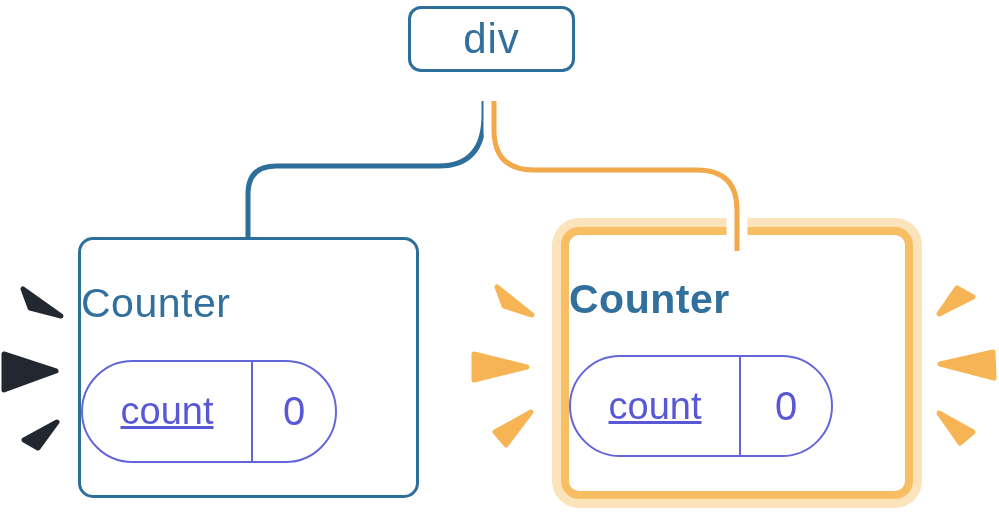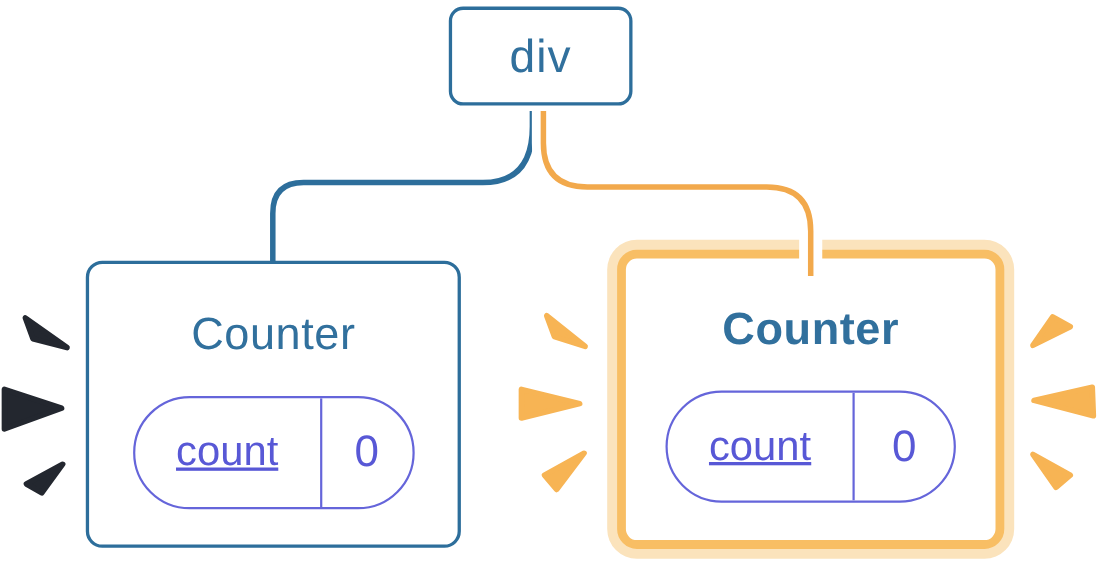--- a/index.html
+++ b/index.html
@@ -6,37 +6,37 @@
   html,body { width:999px; height:515px; }
   body {
     position:relative;
     background:#ffffff;
     font-family:"Liberation Sans", sans-serif;
     overflow:hidden;
   }
 
   
   .node-div {
-    position:absolute; left:408px; top:6px; width:167px; height:90px;
+    position:absolute; left:408px; top:6px; width:167px; height:66px;
     background:#fff; border:3px solid #2D6E9B; border-radius:13px;
     display:flex; align-items:center; justify-content:center;
     font-size:42px; letter-spacing:1px; color:#31709D; font-weight:500;
     z-index:2;
   }
 
   
   svg.overlay {
     position:absolute; left:0; top:0; width:999px; height:515px;
     z-index:6; pointer-events:none;
   }
 
   
   .card {
     position:absolute; background:#fff;
-    display:flex; flex-direction:column; align-items:center;
+    display:flex; flex-direction:column; 
     z-index:3;
   }
   .card-left {
     left:78px; top:237px; width:341px; height:261px;
     border:3px solid #2D6E9B; border-radius:15px;
     padding-top:41px;
   }
   .card-right {
     left:561px; top:227px; width:352px; height:272px;
     border:8px solid #F8BE64; border-radius:18px;

